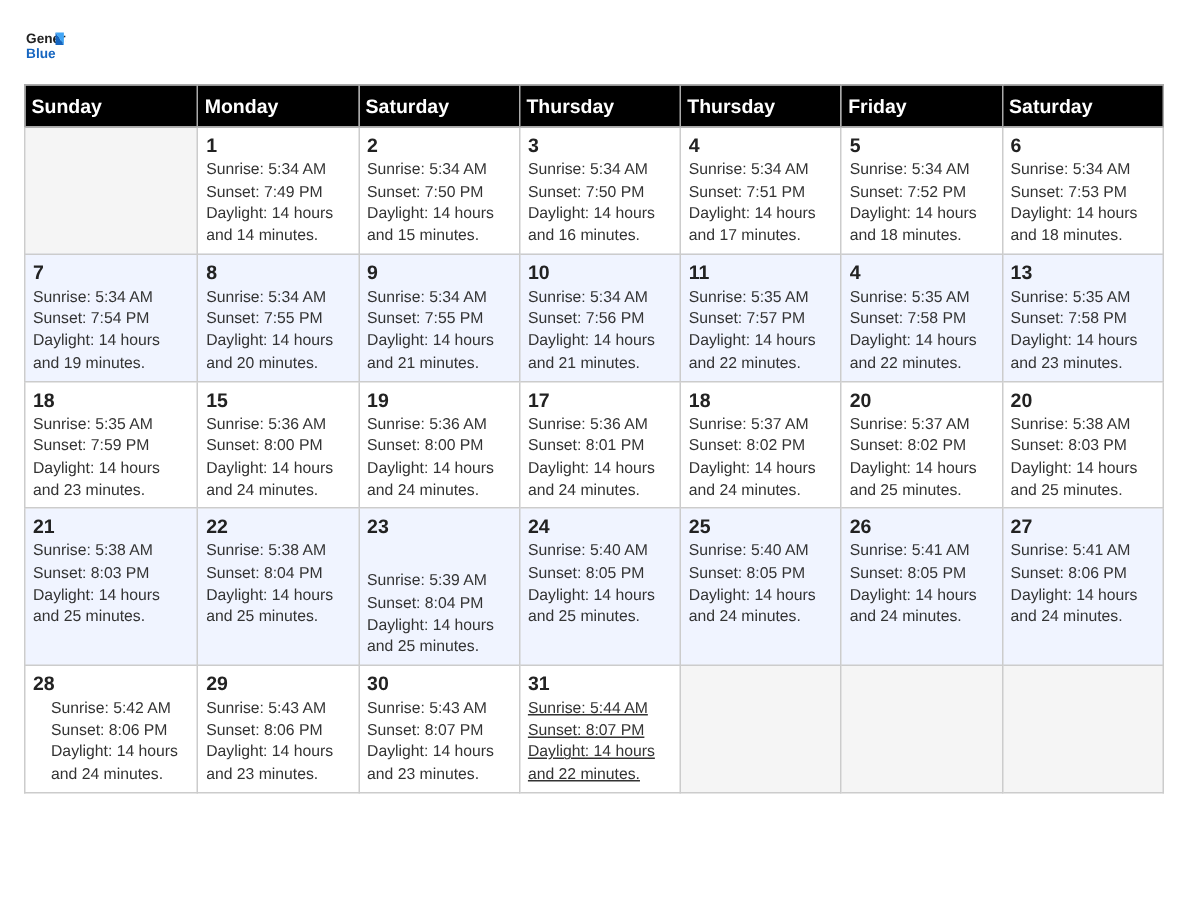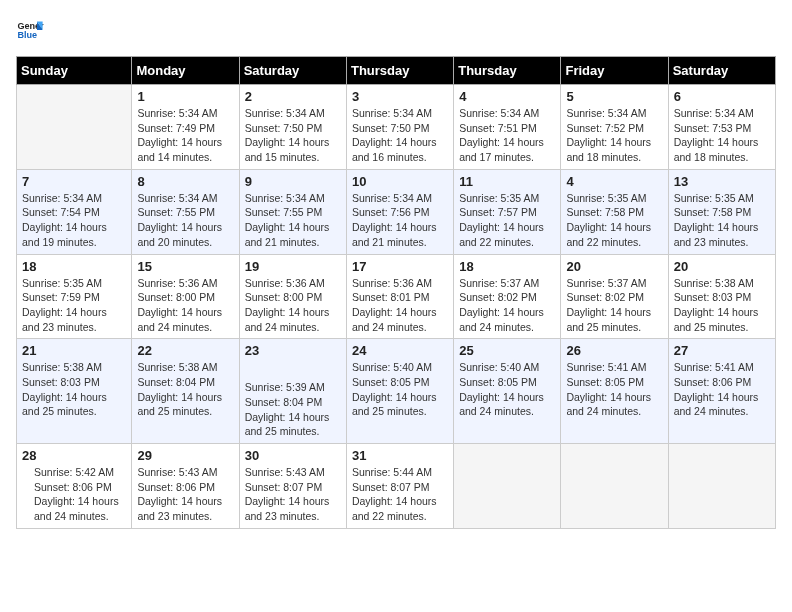--- a/index.html
+++ b/index.html
@@ -331,21 +331,21 @@
         </td>
         <td>
           <span class="day-number">30</span>
           <div class="day-info" style="white-space: pre-line;">Sunrise: 5:43 AM
 Sunset: 8:07 PM
 Daylight: 14 hours
 and 23 minutes.</div>
         </td>
         <td>
           <span class="day-number">31</span>
-          <div class="day-info" style="white-space: pre-line;">Sunrise: 5:44 AM
+          <div class="day-info" style="white-space: pre-line; text-decoration: underline;">Sunrise: 5:44 AM
 Sunset: 8:07 PM
 Daylight: 14 hours
 and 22 minutes.</div>
         </td>
         <td class="empty"></td>
         <td class="empty"></td>
         <td class="empty"></td>
       </tr>
     </tbody>
 </table>

